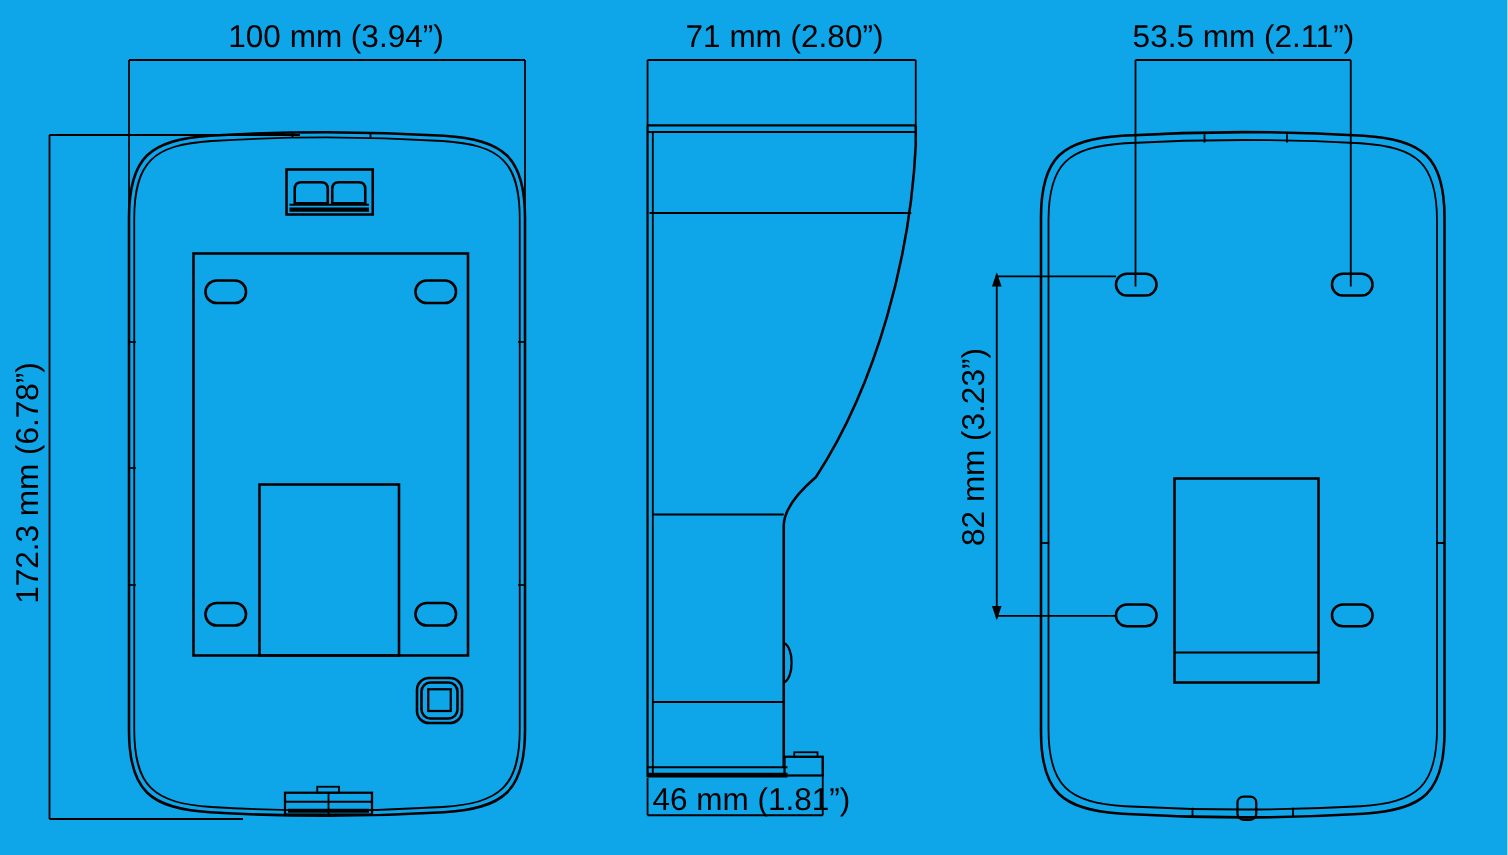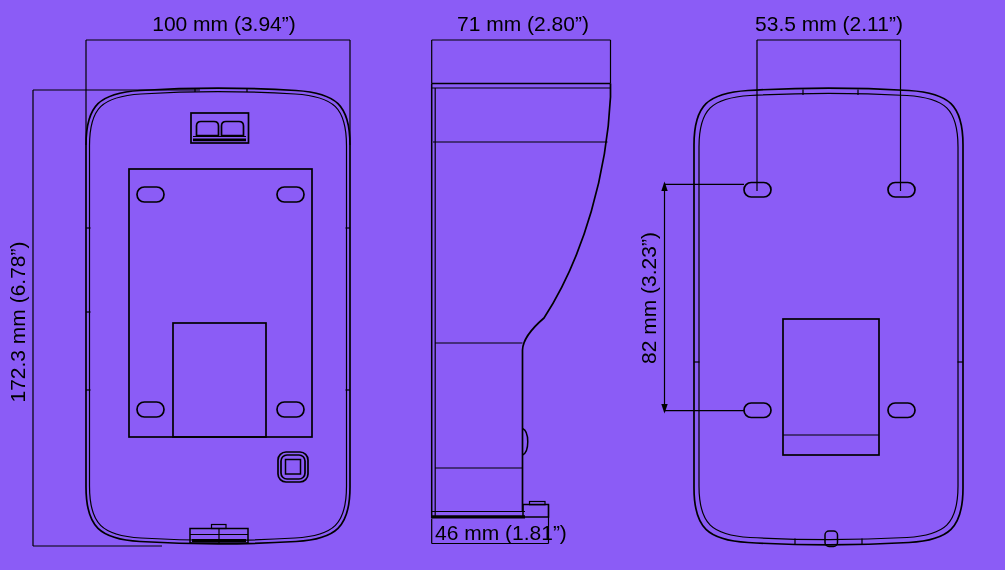--- a/index.html
+++ b/index.html
@@ -1,19 +1,19 @@
 <!DOCTYPE html>
 <html><head>
 <meta charset="utf-8">
 <style>
   html,body{margin:0;padding:0;background:#ffffff;}
   #stage{
     position:relative;
     width:1005px;height:570px;
-    background:#8b5cf6;
+    background:#0ea5e9;
     font-family:"Liberation Sans", sans-serif;
   }
   svg{display:block;}
   .ln{stroke:#000000;fill:none;stroke-width:1.5px;}
   .thin{stroke-width:1.2px;}
   .med{stroke-width:1.7px;}
   .thick{stroke-width:2.8px;}
   .band{stroke-width:3.2px;}
   .fillarrow{fill:#000000;stroke:none;}
   .dimtext{

